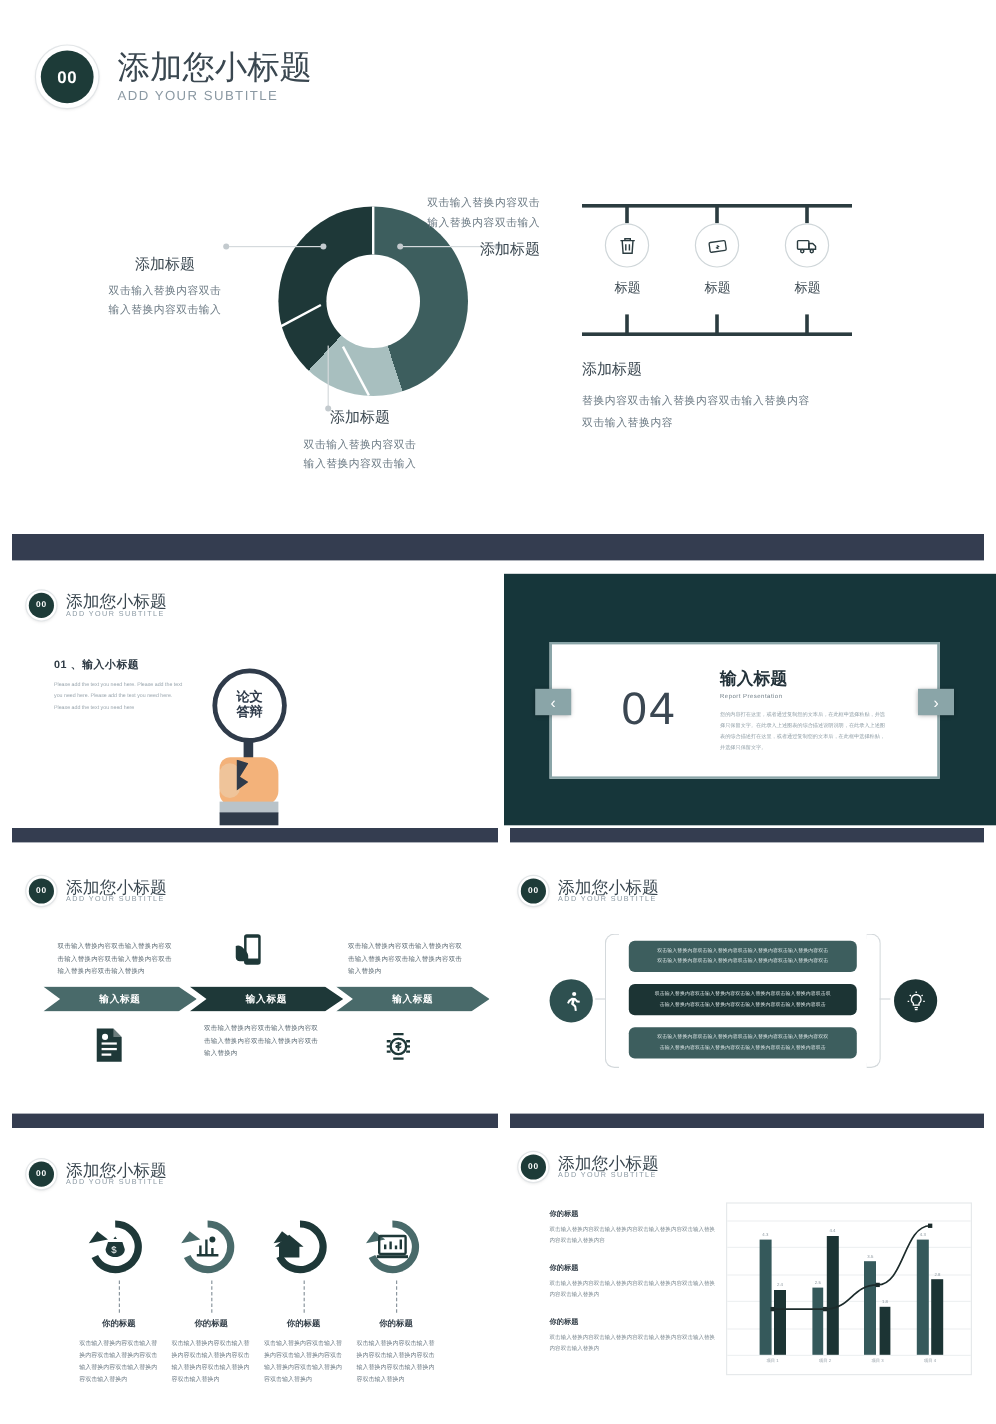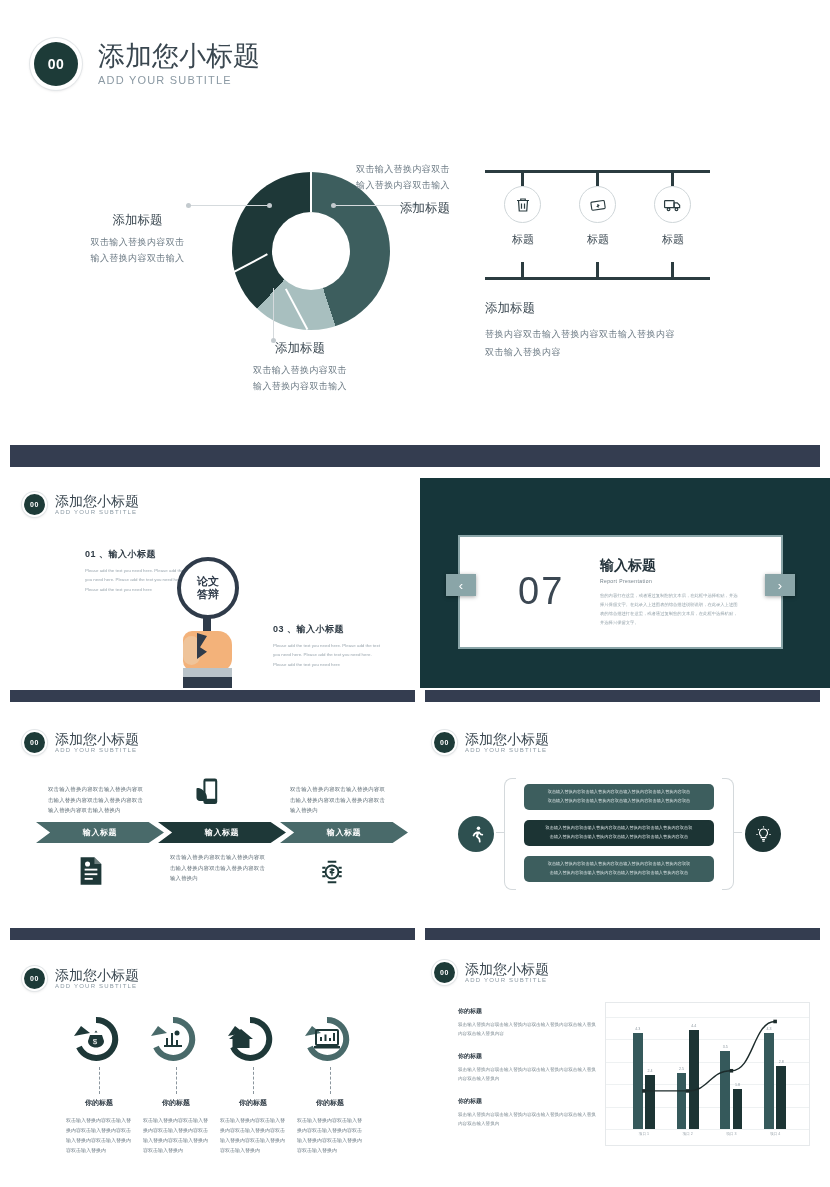--- a/index.html
+++ b/index.html
@@ -218,26 +218,22 @@
   <div class="hdr sm" style="position:absolute;left:22px;top:14px;">
     <div class="badge-ring">
       <div class="badge-dot">00</div>
     </div>
     <div class="hdr-txt" style="margin-left:8px;">
       <div class="t1">添加您小标题</div>
       <div class="t2">ADD YOUR SUBTITLE</div>
     </div>
   </div>
 
-  <div style="position:absolute;left:45px;top:70px;width:110px;margin-left:40px;">
+  <div style="position:absolute;left:45px;top:70px;width:110px;">
     <div class="num-title">01 、输入小标题</div>
-    <div class="num-body">Please add the text you need here. Please add the text you need here. Please add the text you need here. Please add the text you need here</div>
-  </div>
-  <div style="position:absolute;left:273px;top:145px;width:110px;">
-    <div class="num-title">03 、输入小标题</div>
     <div class="num-body">Please add the text you need here. Please add the text you need here. Please add the text you need here. Please add the text you need here</div>
   </div>
 
   <div class="mag-ring" style="left:177px;top:79px;width:62px;height:62px;">
     <span>论文</span>
     <span>答辩</span>
   </div>
   <div style="position:absolute;left:203px;top:138px;width:8px;height:22px;background:#2f3b4a;"></div>
   <div style="position:absolute;left:183px;top:153px;width:49px;height:40px;background:#f3b27a;border-radius:9px 14px 12px 10px;"></div>
   <div style="position:absolute;left:183px;top:158px;width:17px;height:29px;background:#efc49a;border-radius:9px;"></div>
@@ -250,21 +246,21 @@
   <div class="dark-panel" style="left:0;top:0;width:410px;height:210px;"></div>
   <div class="white-card" style="left:38px;top:57px;width:325px;height:114px;border:2px solid #8aa5a8;"></div>
 
   <div class="nav-sq" style="left:26px;top:96px;width:30px;height:22px;">
     <span>‹</span>
   </div>
   <div class="nav-sq" style="left:345px;top:96px;width:30px;height:22px;">
     <span>›</span>
   </div>
 
-  <div class="big02" style="left:98px;top:92px;">07</div>
+  <div class="big02" style="left:98px;top:92px;">04</div>
 
   <div style="position:absolute;left:180px;top:79px;width:138px;">
     <div class="card-h">输入标题</div>
     <div class="card-sub">Report Presentation</div>
     <div class="card-body">您的内容打在这里，或者通过复制您的文本后，在此框中选择粘贴，并选择只保留文字。在此录入上述图表的综合描述说明说明，在此录入上述图表的综合描述打在这里，或者通过复制您的文本后，在此框中选择粘贴，并选择只保留文字。</div>
   </div>
 </div>
 
 <div class="divider" style="position:absolute;left:10px;top:690px;width:405px;height:12px;"></div>
 <div class="divider" style="position:absolute;left:425px;top:690px;width:395px;height:12px;"></div>

